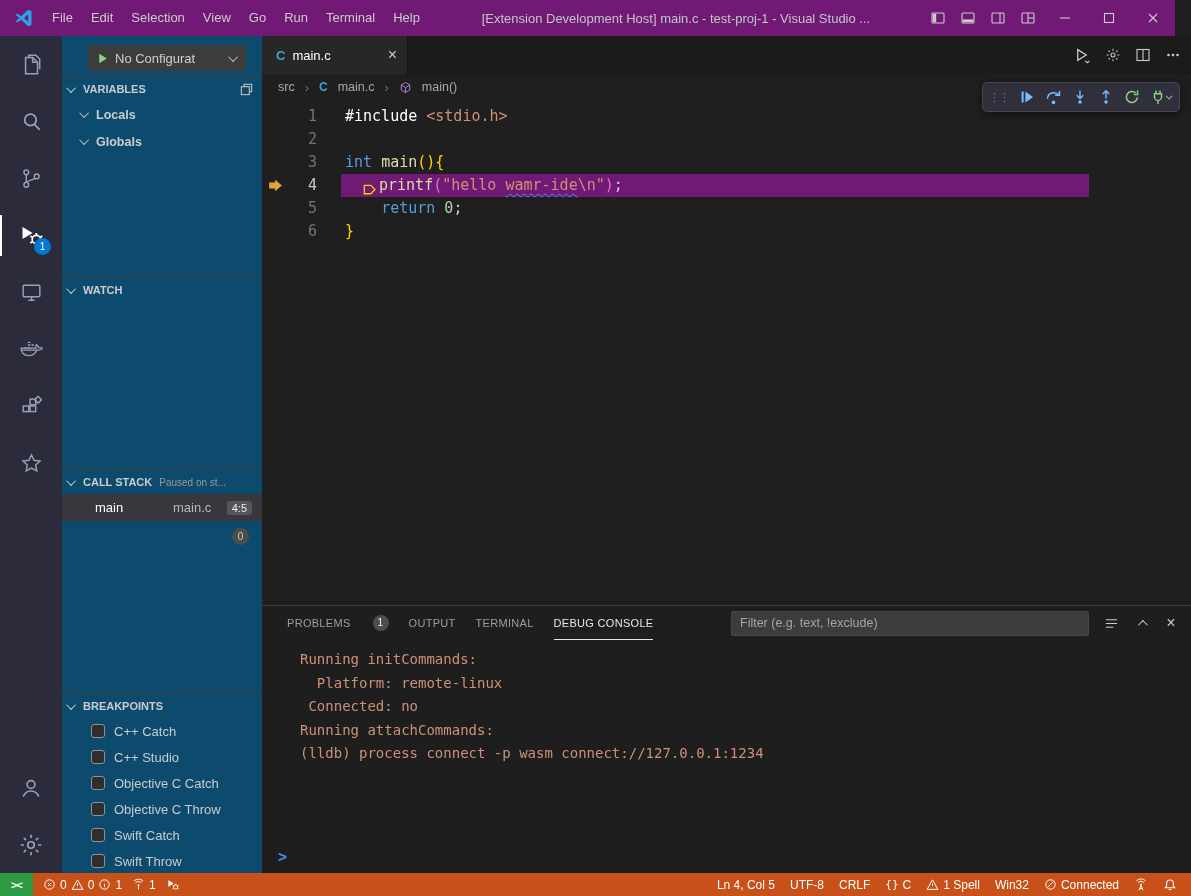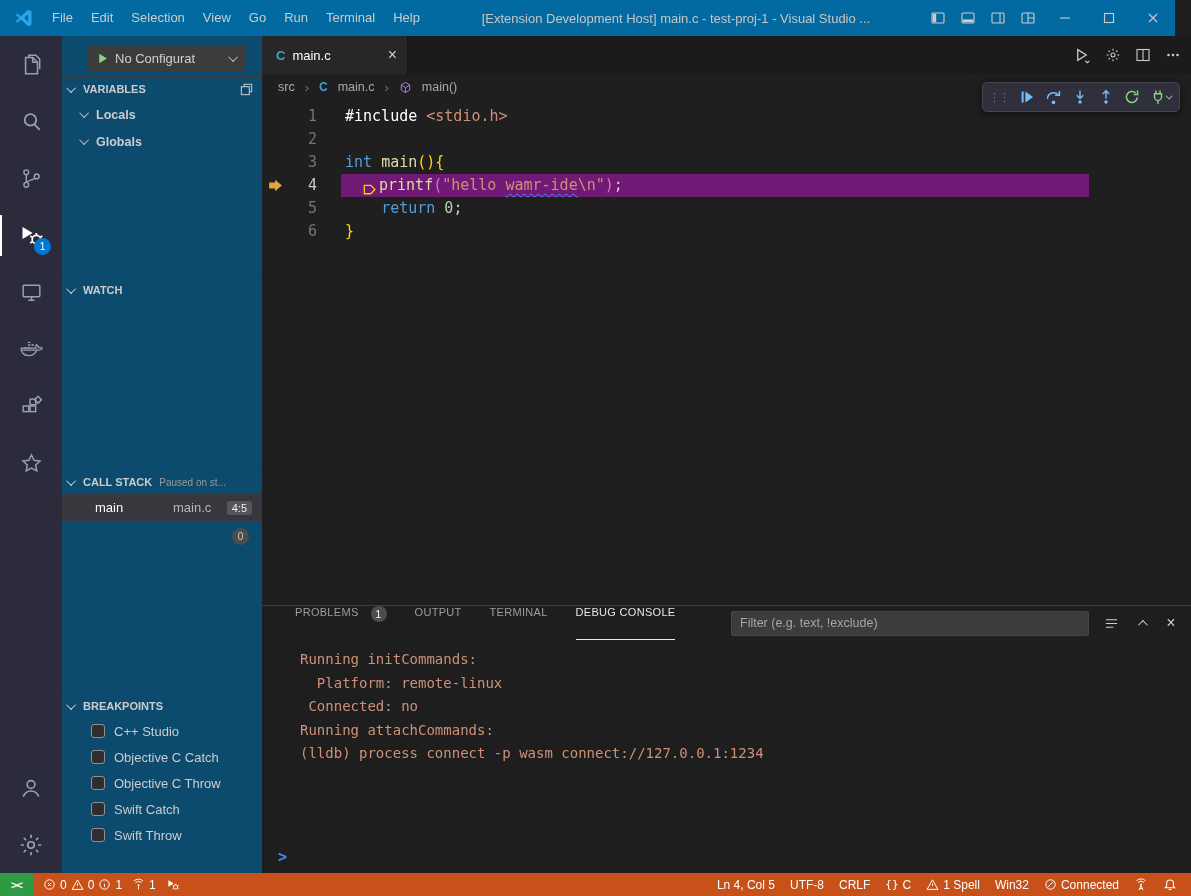--- a/index.html
+++ b/index.html
@@ -10,21 +10,21 @@
   }
   .icn { display:inline-flex; align-items:center; justify-content:center; }
   .chev { display:inline-block; width:7px; height:7px;
     border-left:1.5px solid currentColor; border-bottom:1.5px solid currentColor; }
   .chev-down { transform:rotate(-45deg) translateY(-2px); }
   .chev-right { transform:rotate(-135deg); }
   .chev-up { transform:rotate(135deg) translateY(-2px); }
 
   
   .titlebar { position:absolute; top:0; left:0; right:16px; height:36px;
-    background:#0369a1; display:flex; align-items:center; z-index:30; }
+    background:#701a75; display:flex; align-items:center; z-index:30; }
   .vslogo { width:22px; height:22px; margin:0 8px 0 13px; }
   .menubar { display:flex; height:36px; }
   .menu-item { padding:0 9px; line-height:36px; color:#cccccc; cursor:default; }
   .titlebar-title { flex:1; text-align:center; white-space:nowrap; overflow:hidden;
     color:#c5c5c5; }
   .wincontrols { display:flex; align-items:center; height:36px; }
   .wc-layout { width:30px; height:36px; }
   .wc-btn { width:44px; height:36px; color:#cccccc; }
 
   
@@ -110,22 +110,22 @@
     padding:0 6px; gap:10px; z-index:5; }
   .dt-grip { color:#7a7a88; font-size:11px; letter-spacing:-1px; cursor:grab; }
   .dt-btn { cursor:pointer; display:inline-flex; align-items:center; gap:2px; }
   .dt-btn .chev { width:5px; height:5px; color:#9fcf8f; }
 
   
   .panel { position:absolute; left:0; right:0; bottom:0; height:268px;
     background:#1e1e1e; border-top:1px solid #3c3c3c; }
   .panel-header { height:34px; display:flex; align-items:center; padding:0 8px 0 25px; }
   .panel-tabs { display:flex; gap:20px; height:34px; align-items:center; }
-  .panel-tab { height:34px; display:flex; gap:12px; color:#9d9d9d;
-    font-size:11px; letter-spacing:.3px; cursor:pointer; border-bottom:1px solid transparent;margin-left:8px; }
+  .panel-tab { height:34px; display:flex; align-items:center; gap:22px; color:#9d9d9d;
+    font-size:11px; letter-spacing:.3px; cursor:pointer; border-bottom:1px solid transparent; }
   .panel-tab.active { color:#e7e7e7; border-bottom-color:#e7e7e7; }
   .pt-badge { min-width:16px; height:16px; border-radius:8px; background:#4d4d4d;
     color:#ffffff; font-size:10px; display:flex; align-items:center; justify-content:center; }
   .filter-input { margin-left:auto; width:358px; height:25px; background:#3c3c3c;
     border:1px solid #464646; border-radius:2px; color:#e0e0e0; font-size:12.5px;
     padding:0 8px; outline:none; font-family:"Liberation Sans",sans-serif; }
   .filter-input::placeholder { color:#a6a6a6; }
   .panel-actions { display:flex; align-items:center; gap:6px; margin-left:10px; }
   .pa-btn { width:24px; height:24px; color:#cccccc; cursor:pointer; font-size:16px; }
   .pa-btn .chev { color:#cccccc; }
@@ -364,20 +364,24 @@
   </div>
 
   <div class="section sec-breakpoints">
     <div class="section-header">
       <span class="chev chev-down"></span>
       <span>BREAKPOINTS</span>
     </div>
     <div id="bp-rows">
         <div class="bp-row">
           <span class="bp-check"></span>
+          <span>C++ Catch</span>
+        </div>
+        <div class="bp-row">
+          <span class="bp-check"></span>
           <span>C++ Studio</span>
         </div>
         <div class="bp-row">
           <span class="bp-check"></span>
           <span>Objective C Catch</span>
         </div>
         <div class="bp-row">
           <span class="bp-check"></span>
           <span>Objective C Throw</span>
         </div>

